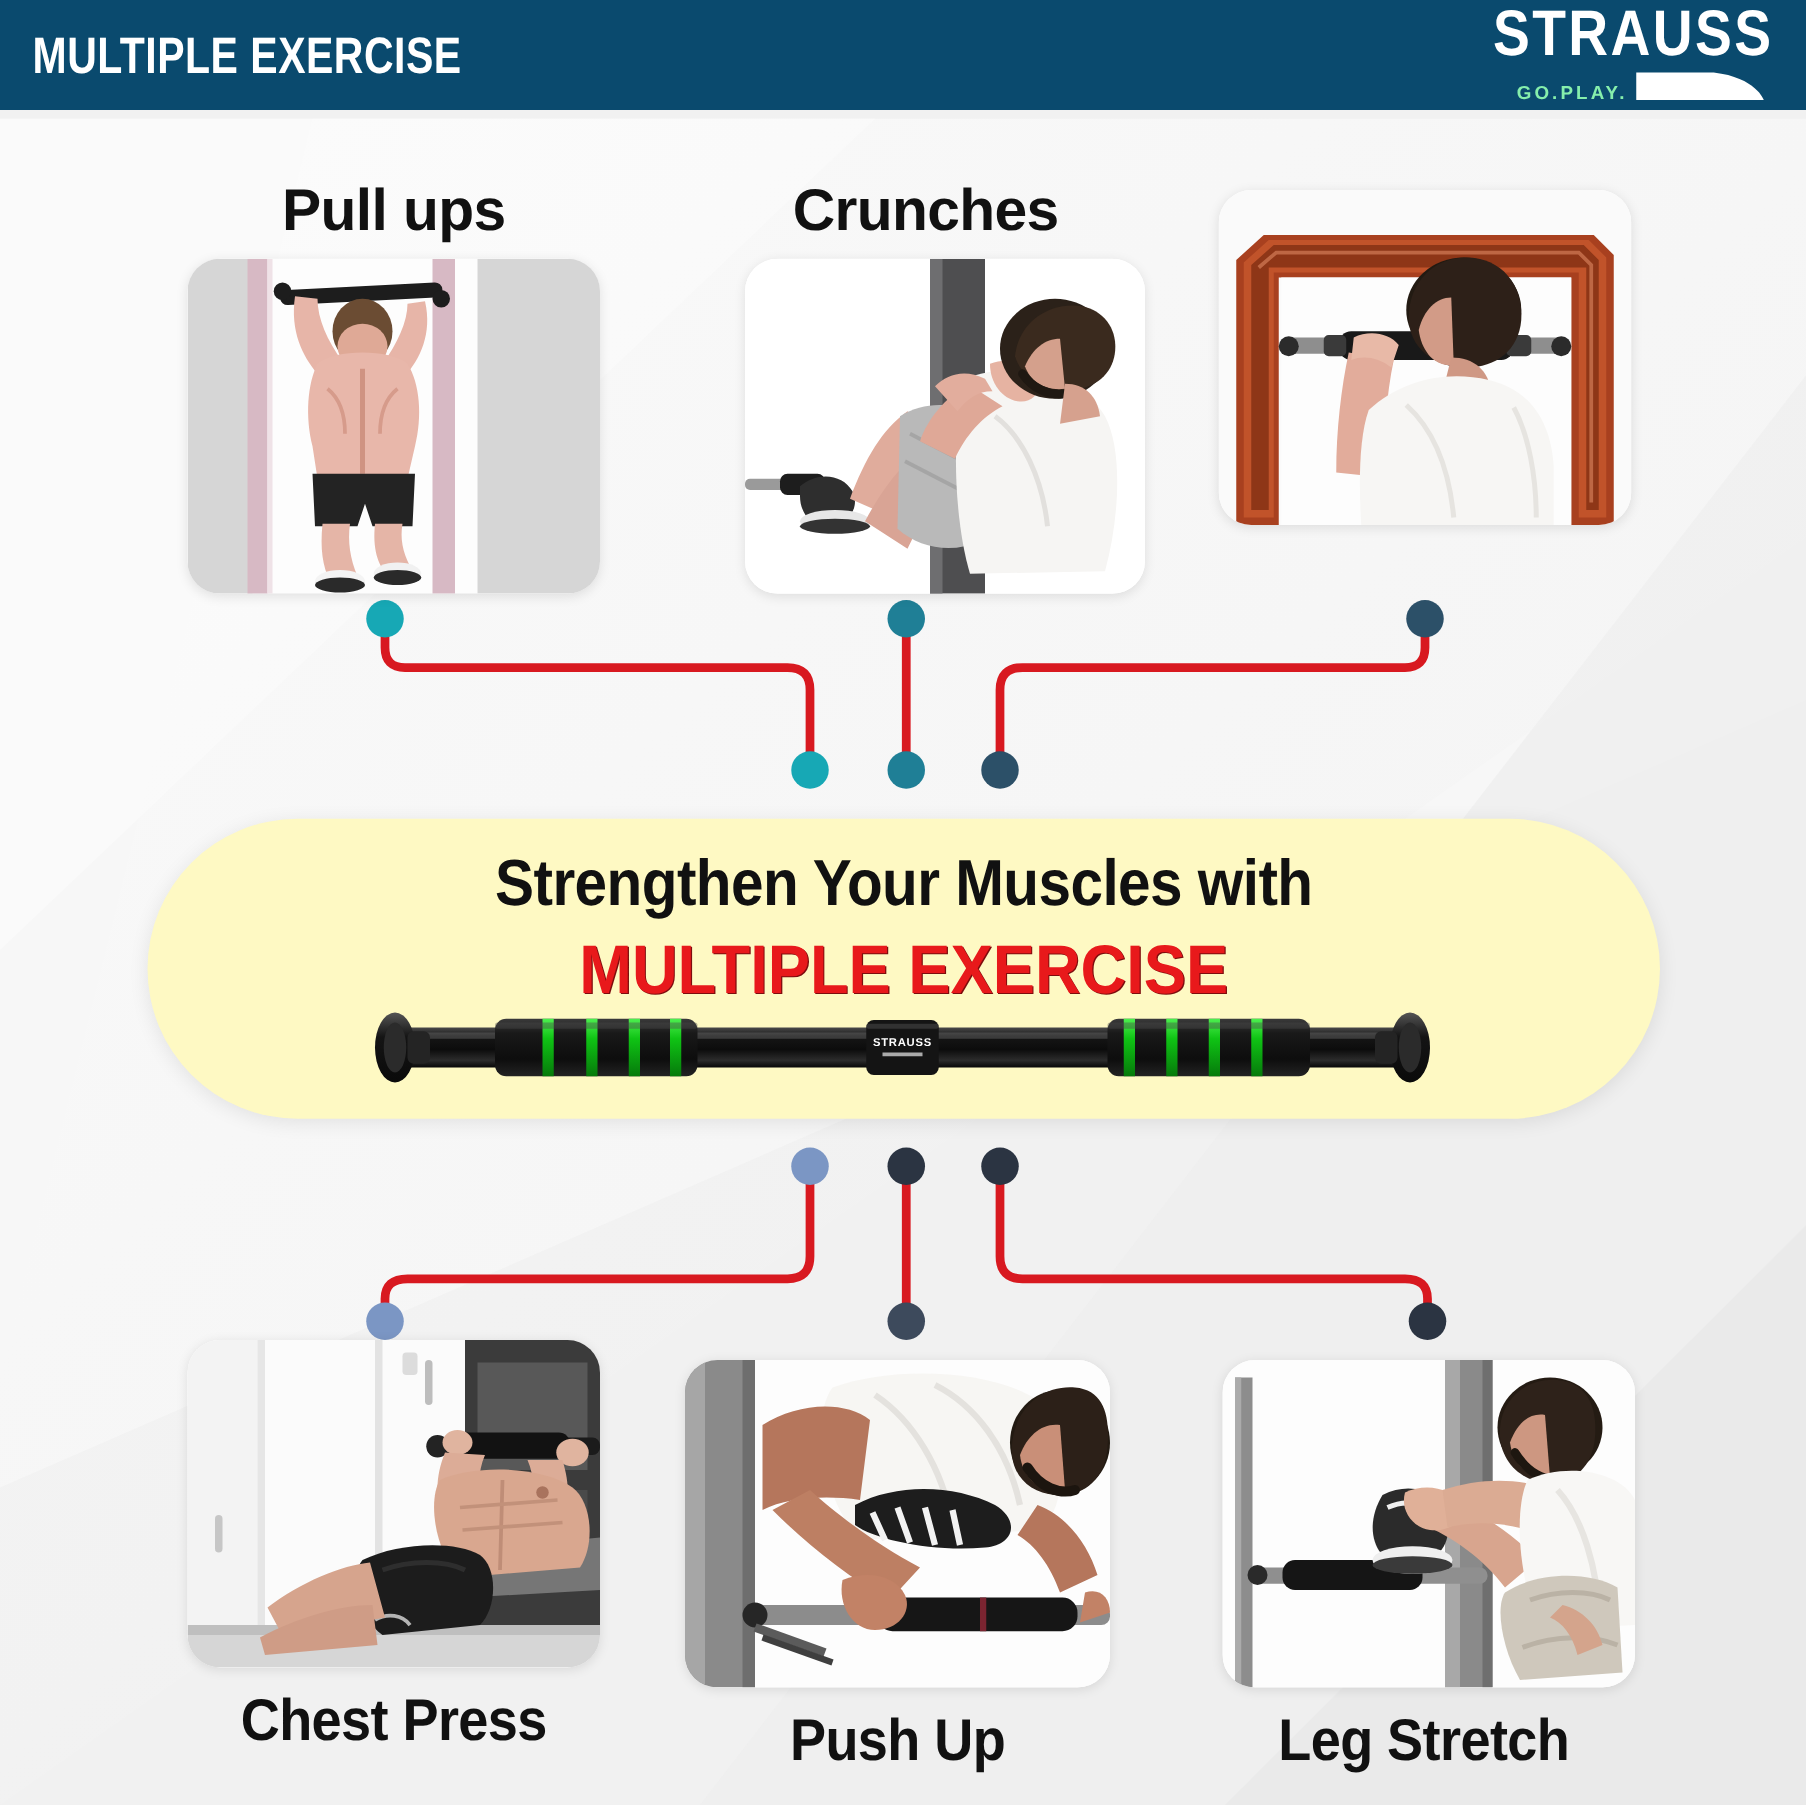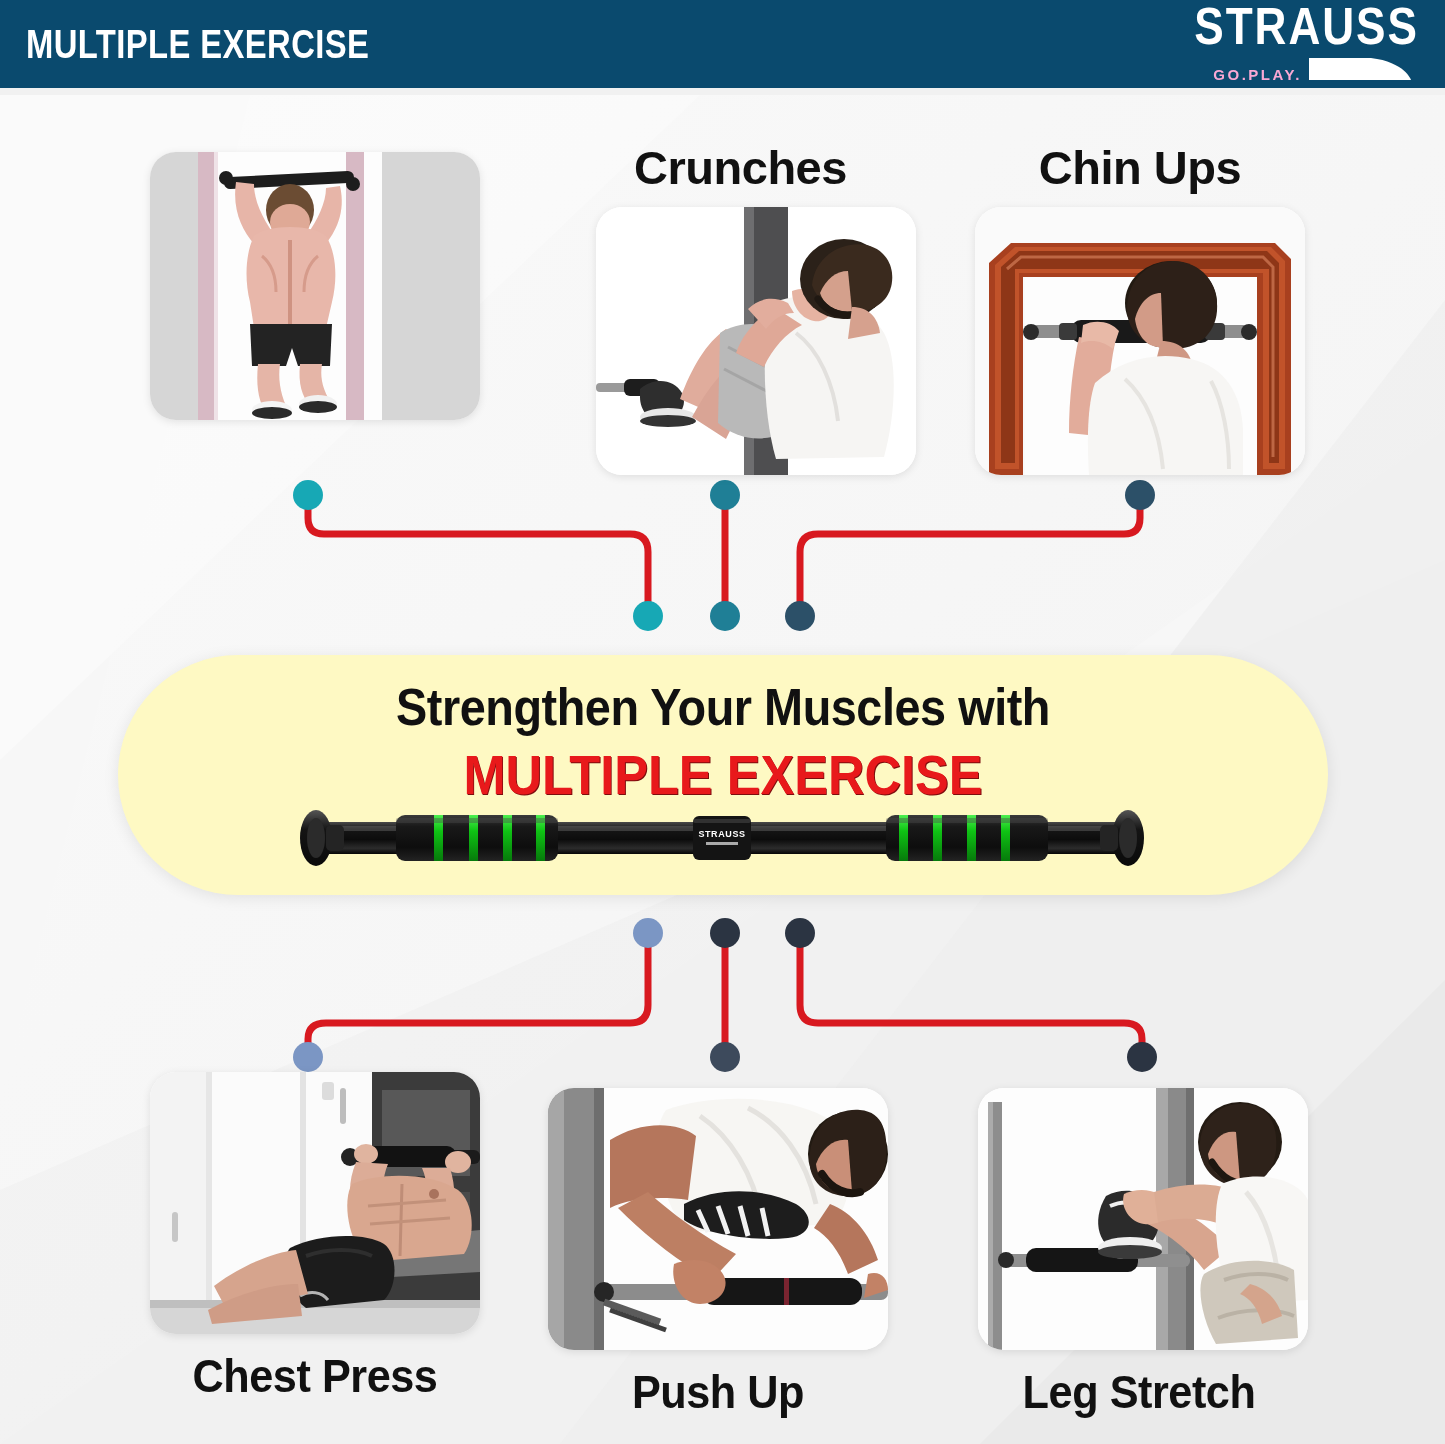--- a/index.html
+++ b/index.html
@@ -37,21 +37,21 @@
   }
   #brand-name {
     color:#ffffff; font-size:46px; font-weight:bold;
     letter-spacing:2px;
     transform:scaleY(1.12) scaleX(0.96);
     transform-origin:right bottom;
     font-family:"Liberation Sans", sans-serif;
   }
   #brand-tag-row { display:flex; align-items:flex-end; gap:5px; margin-top:4px; }
   #brand-tagline {
-    color:#f9a8d4; font-size:15px; font-weight:bold; letter-spacing:2.5px;
+    color:#86efac; font-size:15px; font-weight:bold; letter-spacing:2.5px;
   }
   #brand-swoosh { display:block; }
 
   
   .ex-cell { position:absolute; z-index:3; }
   .ex-label {
     text-align:center; color:#111111;
     font-family:"Liberation Sans", sans-serif;
     font-size:47px; font-weight:bold; letter-spacing:-0.5px;
     white-space:nowrap;
@@ -123,20 +123,21 @@
       <div id="brand-tagline">GO.PLAY.</div>
       <svg id="brand-swoosh" width="112" height="26" viewBox="0 0 112 26">
         <path d="M2 24 L104 24 C104 24 98 6 64 2 L2 2 Z" fill="#ffffff"></path>
         <path d="M2 24 L104 24 C104 24 96 9 62 5 L2 5 Z" fill="#0a4a6e" opacity="0"></path>
       </svg>
     </div>
   </div>
 </div>
 
 <div class="ex-cell" style="left:150px; top:140px; width:330px;">
+  <div class="ex-label">Pull ups</div>
   <div class="ex-photo" style="width:330px; height:268px; margin-top:12px;">
     <svg width="330" height="268" viewBox="0 0 330 268">
       <rect width="330" height="268" fill="#d6d6d6"></rect>
       <rect x="52" y="0" width="180" height="268" fill="#fdfdfd"></rect>
       <rect x="48" y="0" width="16" height="268" fill="#d7b9c4"></rect>
       <rect x="196" y="0" width="18" height="268" fill="#d7b9c4"></rect>
       <rect x="64" y="0" width="4" height="268" fill="#efe2e7"></rect>
 
       <rect x="74" y="22" width="130" height="12" rx="6" fill="#1d1d1d" transform="rotate(-3 139 28)"></rect>
       <circle cx="76" cy="26" r="7" fill="#1d1d1d"></circle>
@@ -202,21 +203,20 @@
       <path d="M224 86 C230 72 240 64 252 64 L256 104 C240 106 228 98 224 86 Z" fill="#d4a08c"></path>
 
       <path d="M222 92 C230 104 244 110 256 108" stroke="#1f1812" stroke-width="7" fill="none" stroke-linecap="round"></path>
 
       <path d="M256 100 C272 100 282 110 284 126 L252 132 Z" fill="#d6a18e"></path>
     </svg>
   </div>
 </div>
 
 <div class="ex-cell" style="left:975px; top:140px; width:330px;">
-  <div class="ex-label">Chin Ups</div>
   <div class="ex-photo" style="width:330px; height:268px; margin-top:12px;">
     <svg width="330" height="268" viewBox="0 0 330 268">
       <rect width="330" height="268" fill="#fafafa"></rect>
 
       <path d="M14 56 L36 36 L300 36 L316 52 L316 268 L282 268 L282 70 L48 70 L48 268 L14 268 Z" fill="#a8401f"></path>
       <path d="M20 58 L40 40 L296 40 L310 54 L310 262 L288 262 L288 66 L44 66 L44 262 L20 262 Z" fill="#c1532a"></path>
       <path d="M26 60 L44 44 L292 44 L304 56 L304 256 L294 256 L294 62 L40 62 L40 256 L26 256 Z" fill="#8e3617"></path>
       <path d="M32 62 L46 50 L288 50 L298 60 L298 250" fill="none" stroke="#d9835c" stroke-width="3" opacity="0.65"></path>
 
       <rect x="50" y="70" width="232" height="198" fill="#fdfdfd"></rect>

